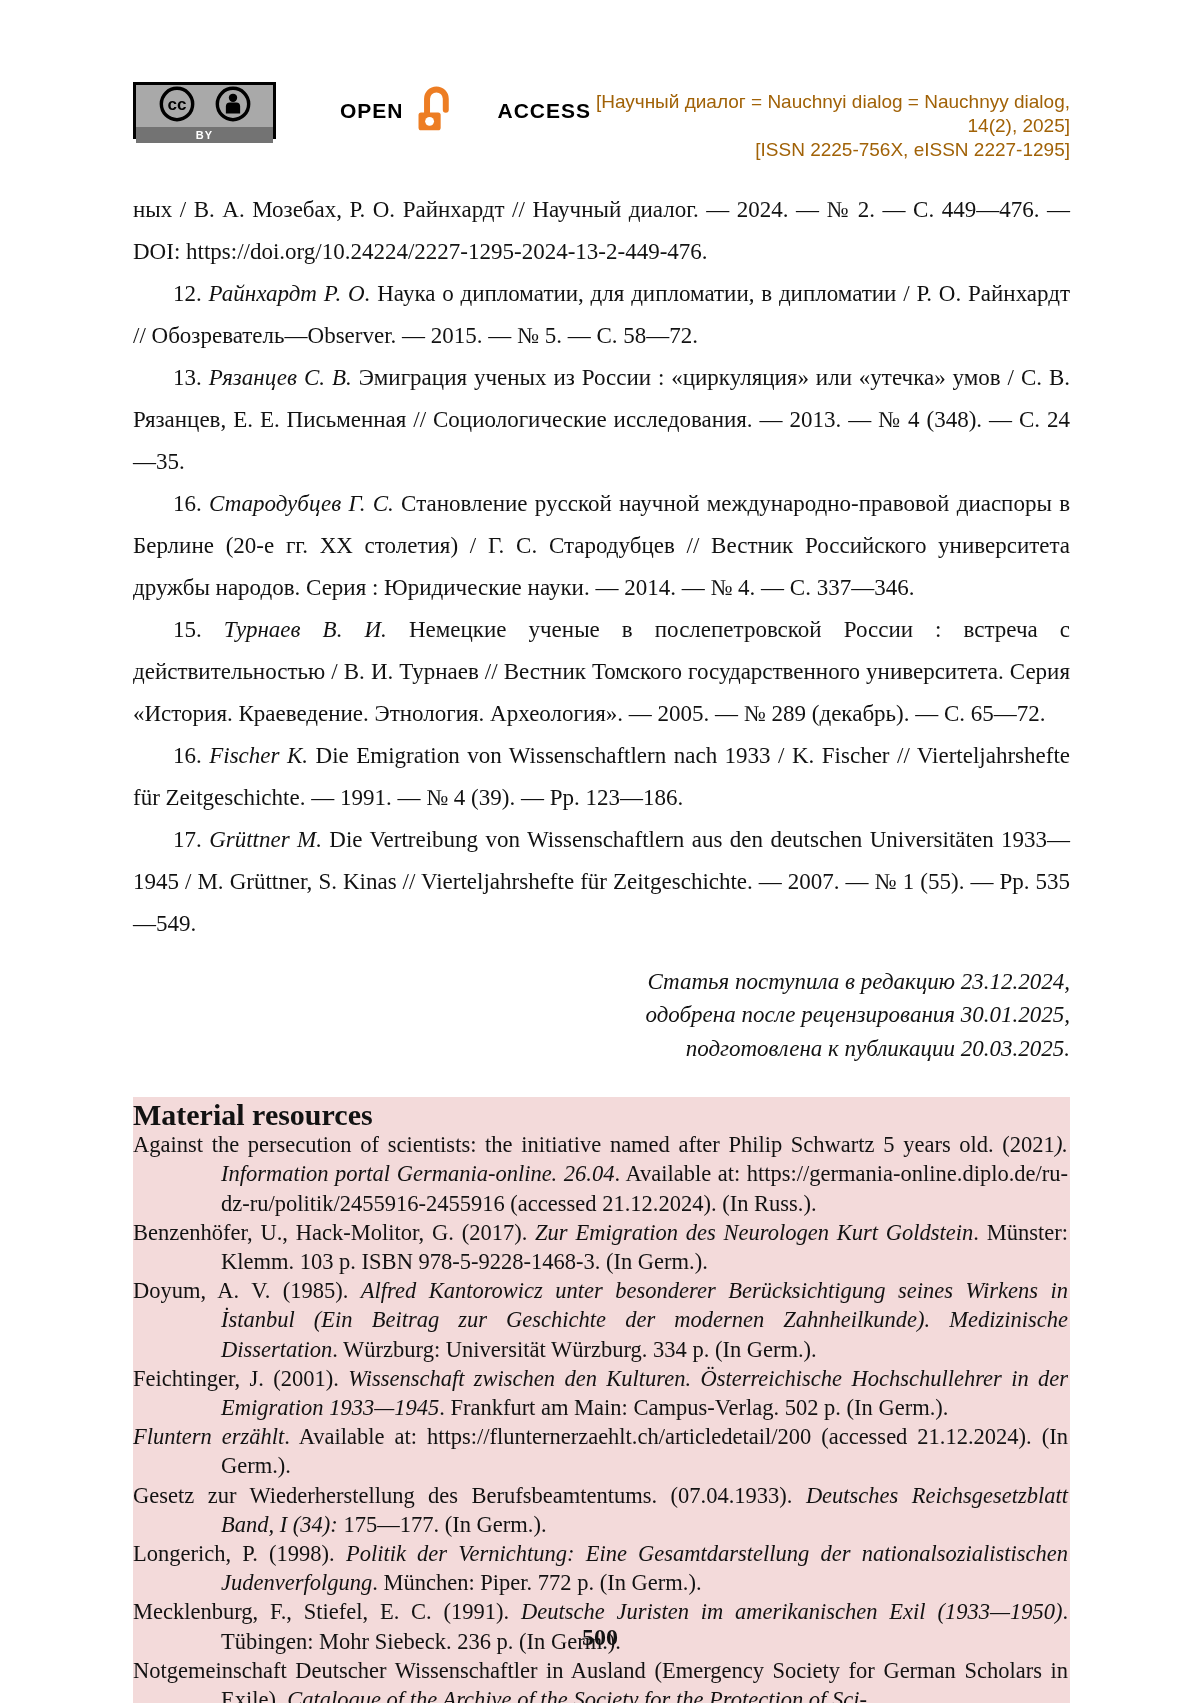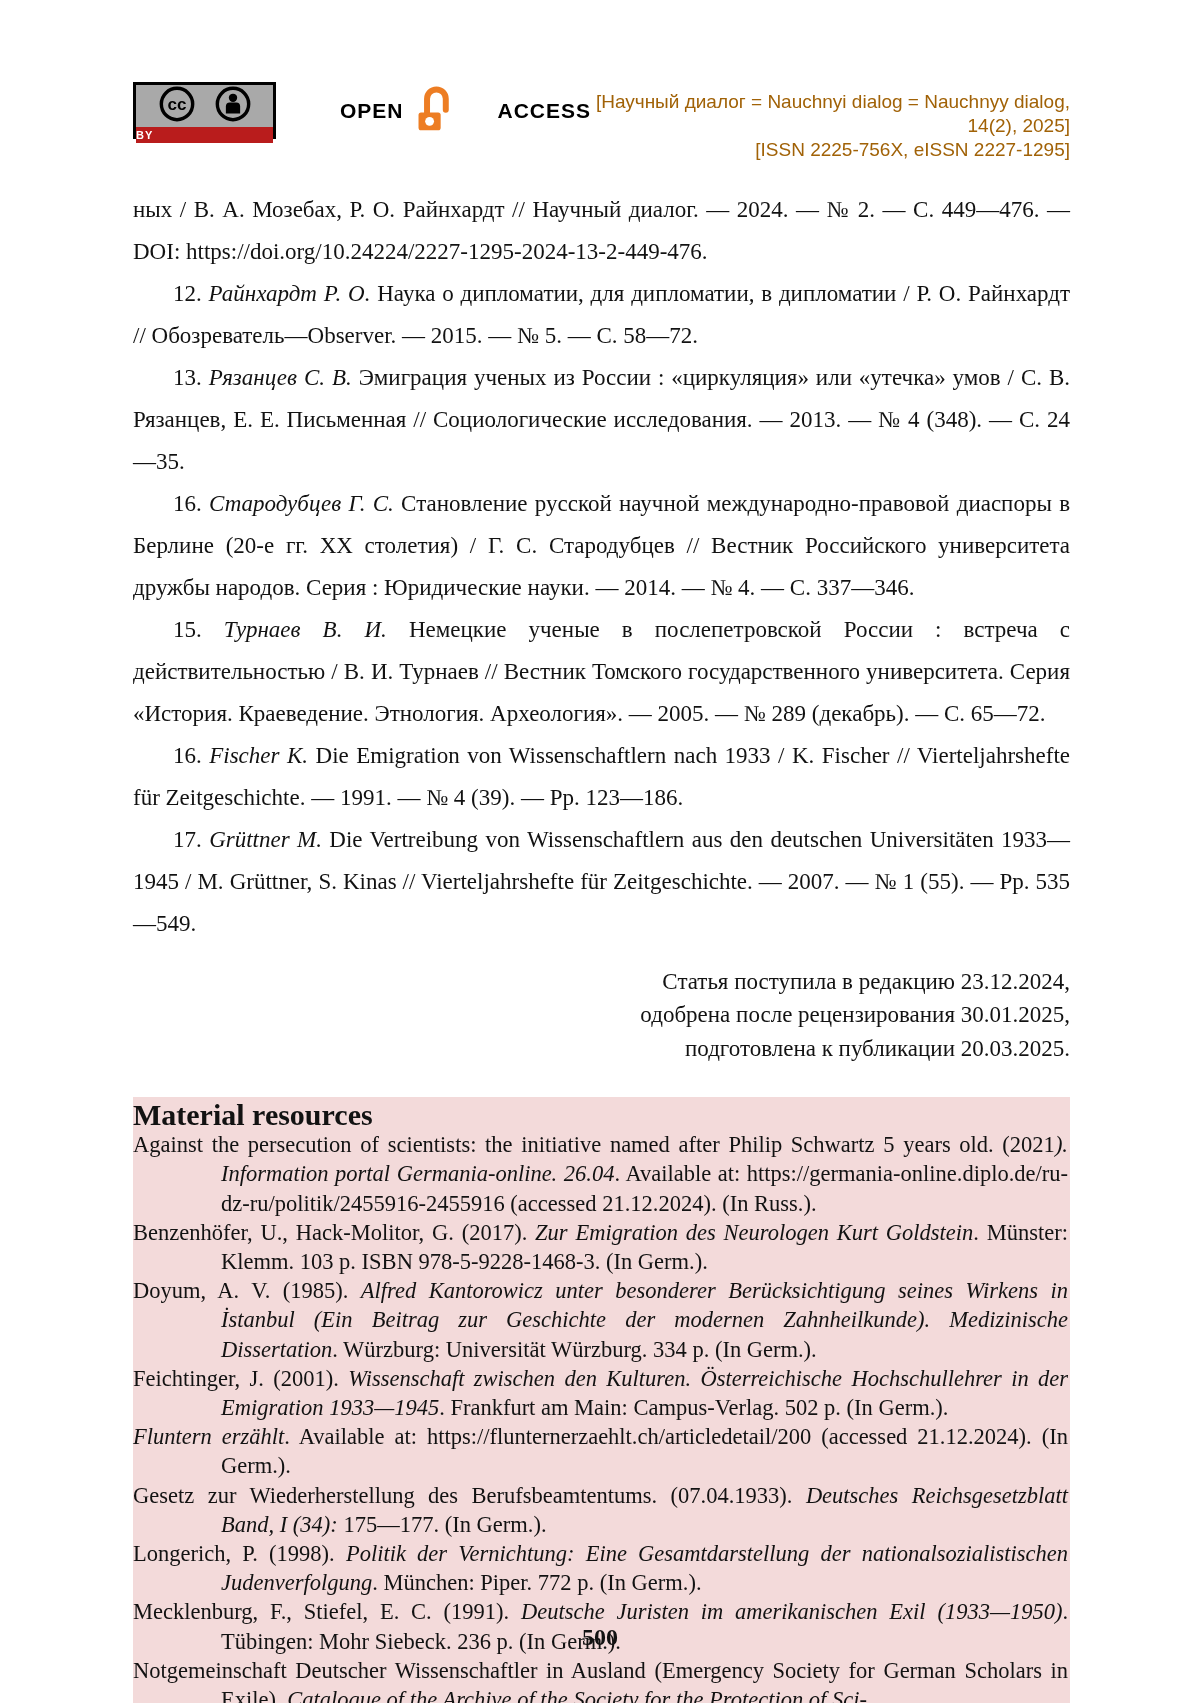--- a/index.html
+++ b/index.html
@@ -20,23 +20,23 @@
   .badges { display:flex; align-items:center; gap:28px; }
 
   .cc-badge {
     width:143px; height:57px;
     border:3px solid #000;
     background:#a9a9a9;
     display:flex; flex-direction:column;
   }
   .cc-top { flex:1; display:flex; align-items:center; justify-content:center; gap:18px; }
   .cc-bottom {
-    height:16px; background:#b91c1c; color:#fff;
+    height:16px; background:#737373; color:#fff;
     font-family:"Liberation Sans",sans-serif; font-size:11px; font-weight:bold;
-    text-align:left; line-height:16px; letter-spacing:1px;
+    text-align:center; line-height:16px; letter-spacing:1px;
   }
   .oa-logo { display:flex; align-items:center; gap:6px; height:57px; }
   .oa-word {
     font-family:"Liberation Sans",sans-serif;
     font-weight:bold; font-size:21px; letter-spacing:1px; color:#000;margin-left:36px;
   }
 
   .journal-info {
     text-align:right;
     font-family:"Liberation Sans",sans-serif;
@@ -48,21 +48,21 @@
   .refs { margin-top:27px; }
   .refs p {
     font-size:23px; line-height:42px;
     text-align:justify; text-indent:40px;
   }
   .refs p.noindent { text-indent:0; }
 
   
   .submission { margin-top:20px; text-align:right; }
   .submission p {
-    font-size:23px; line-height:33.4px;
+    font-style:italic; font-size:23px; line-height:33.4px;
   }
 
   
   .material {
     margin-top:32px;
     background:var(--material-bg,#f3dada);
     padding:3px 2px 5px 0;
   }
   .material h2 {
     font-size:30px; font-weight:bold; line-height:30px;

